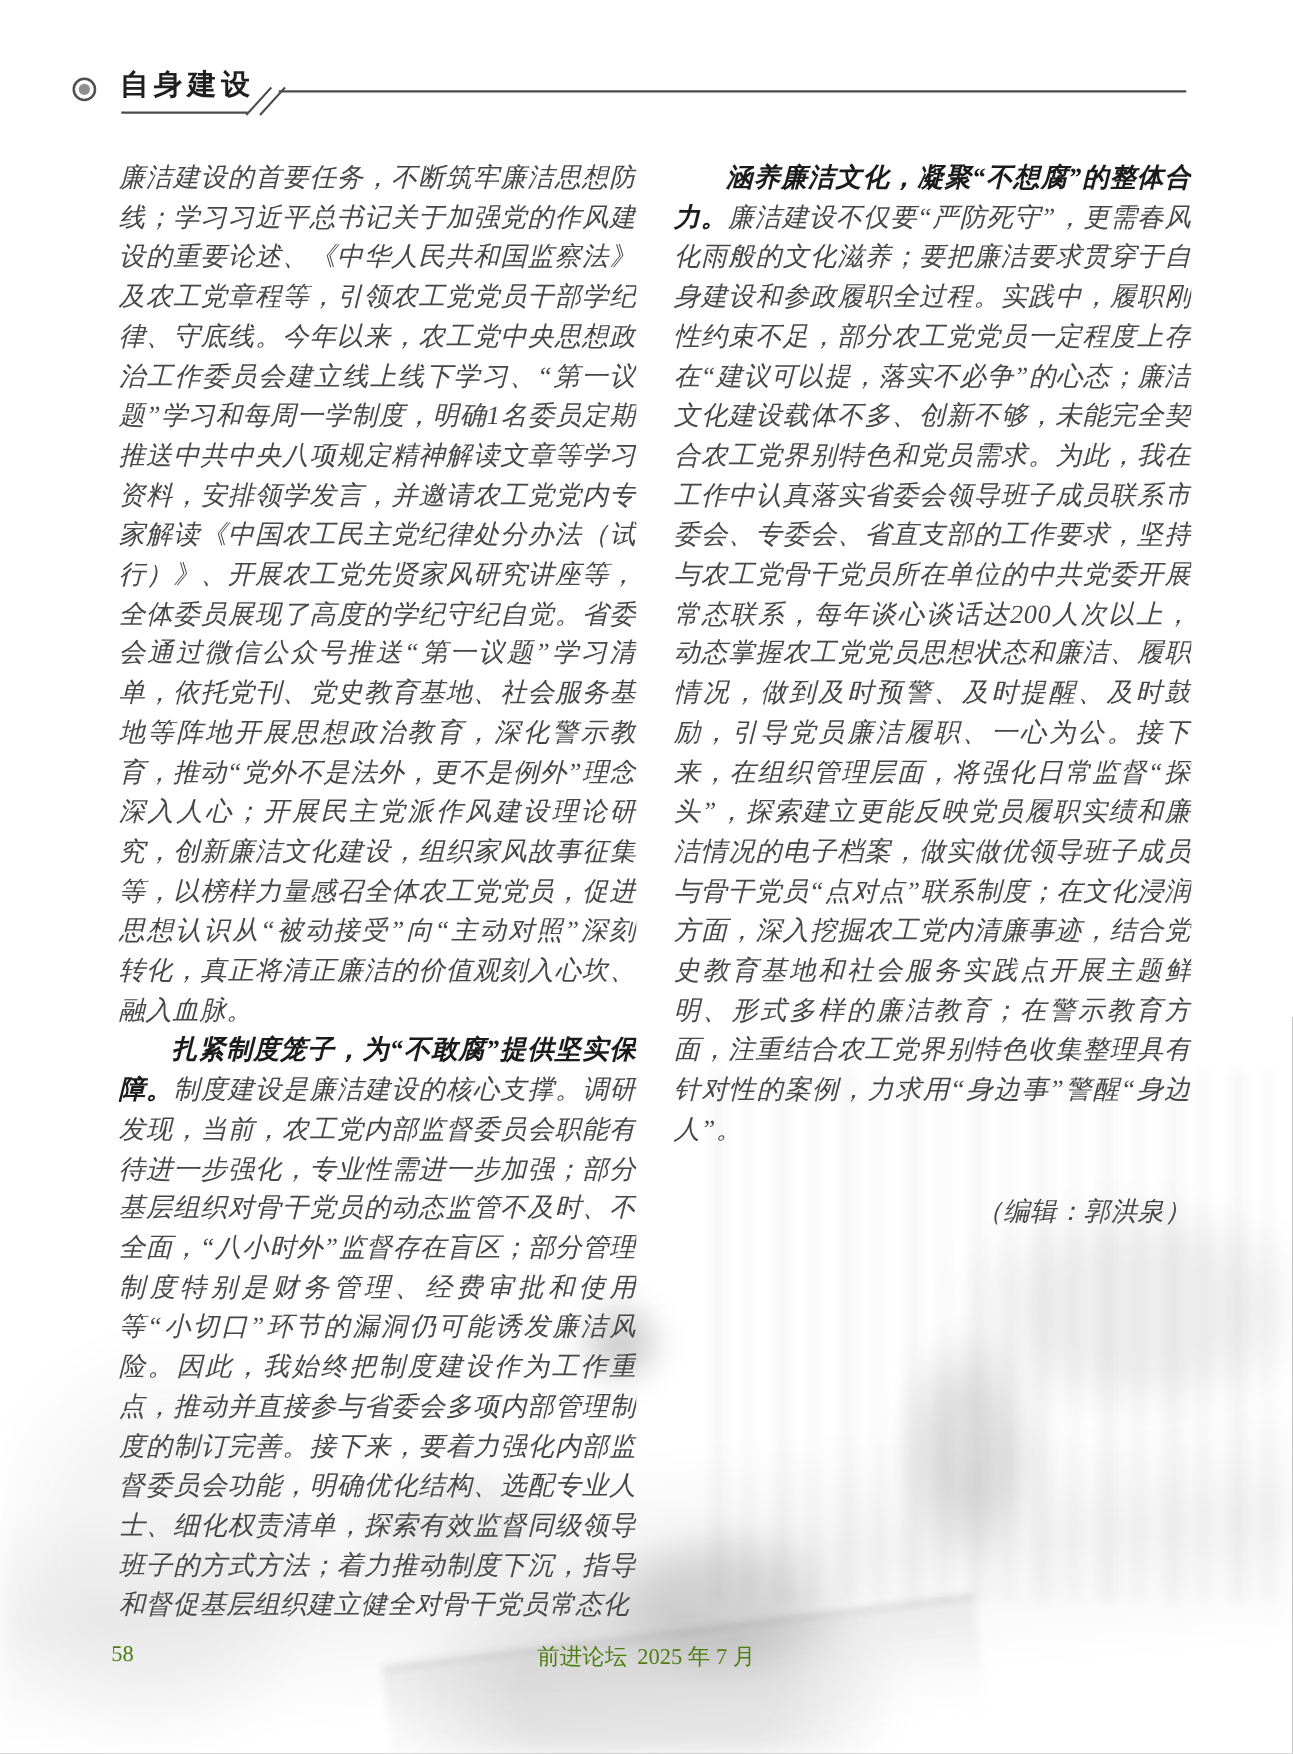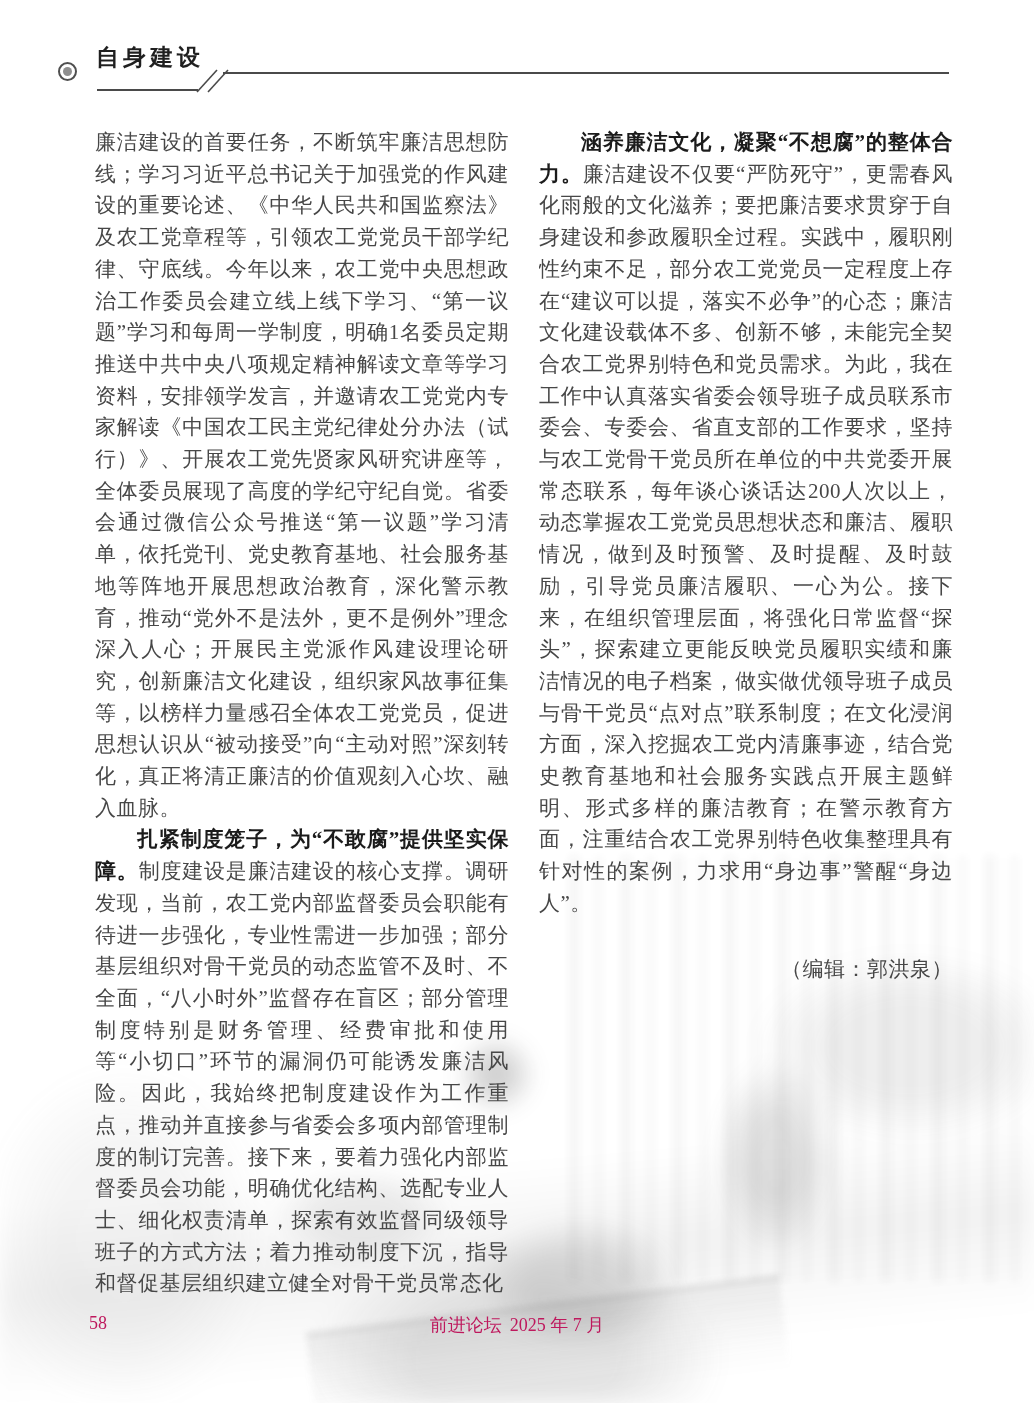--- a/index.html
+++ b/index.html
@@ -15,21 +15,21 @@
   .hdr-circle{
     position:absolute;left:58px;top:62px;
     width:15px;height:15px;border-radius:50%;
     border:2px solid #4f4f4f;background:#fff;
   }
   .hdr-circle::after{
     content:"";position:absolute;left:3px;top:3px;
     width:9px;height:9px;border-radius:50%;background:#8f8f8f;
   }
   .hdr-title{
-    position:absolute;left:96px;top:42px;margin:0;
+    position:absolute;left:96px;top:52px;margin:0;
     font-family:"Liberation Sans","DejaVu Sans",sans-serif;
     font-size:23px;font-weight:bold;color:#1f1f1f;letter-spacing:4px;
   }
   .hdr-rule{position:absolute;left:95px;top:60px;}
   
   .bg-photo{
     position:absolute;left:0;top:855px;width:1034px;height:548px;
     pointer-events:none;
   }
   .bg-photo .blobs{
@@ -56,34 +56,34 @@
     position:absolute;left:30%;top:82%;width:46%;height:90px;
     border-top:3px solid rgba(100,100,100,.25);
     transform:rotate(-7deg);filter:blur(3px);
     background:linear-gradient(rgba(130,130,130,.12), rgba(130,130,130,0));
   }
   
   .columns{
     position:absolute;left:95px;top:127px;width:858px;height:1180px;
     display:flex;gap:30px;z-index:2;
   }
-  .col{width:414px;height:100%;overflow:hidden;}
+  .col{width:414px;height:100%;overflow:hidden;font-style:italic;}
   .para{
     margin:0;
     font-size:21px;line-height:31.7px;
     color:#474747;
     text-align:justify;
     letter-spacing:0.5px;
   }
   .para.indent{text-indent:2em;}
   .para.align-right{text-align:right;text-indent:0;margin-top:34px;}
   .lead{font-weight:bold;color:#1b1b1b;}
   
   .footer{position:absolute;left:0;top:1313px;width:1034px;height:30px;z-index:2;
-    font-size:18px;color:#be185d;}
+    font-size:18px;color:#4d7c0f;}
   .page-num{position:absolute;left:89px;top:0;}
   .journal{position:absolute;left:0;top:0;width:100%;text-align:center;}
   .journal .date{margin-left:8px;}
 </style>
 </head>
 <body>
 
 <div class="page">
 
   <div class="bg-photo">

